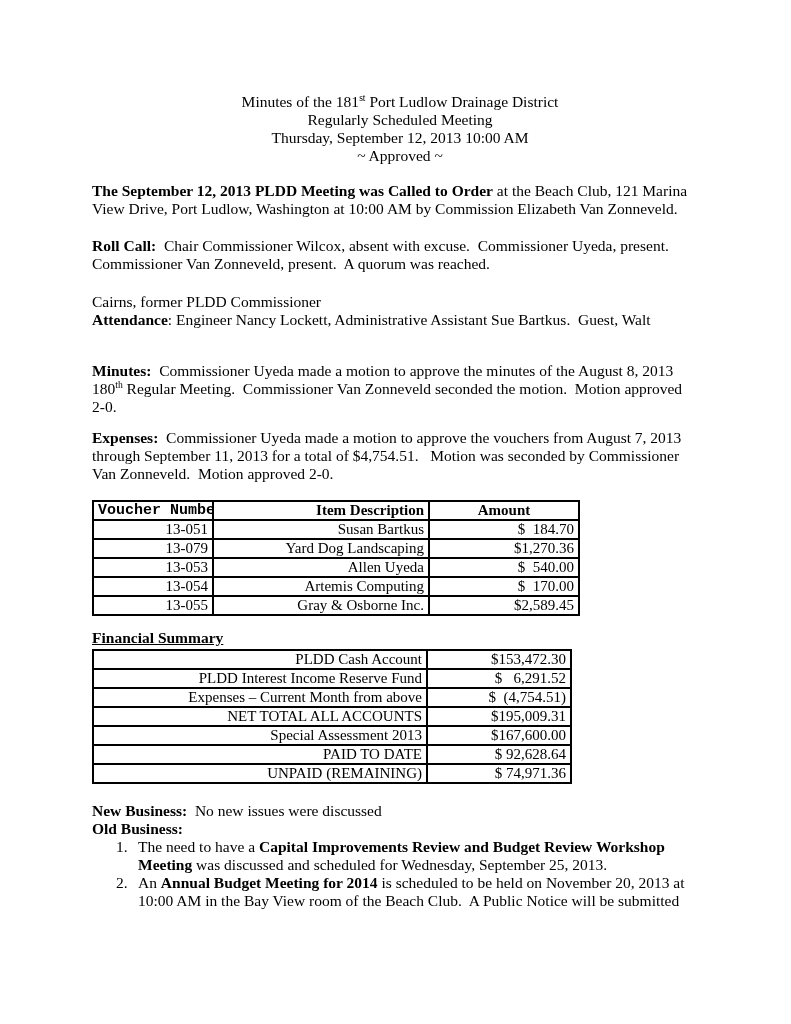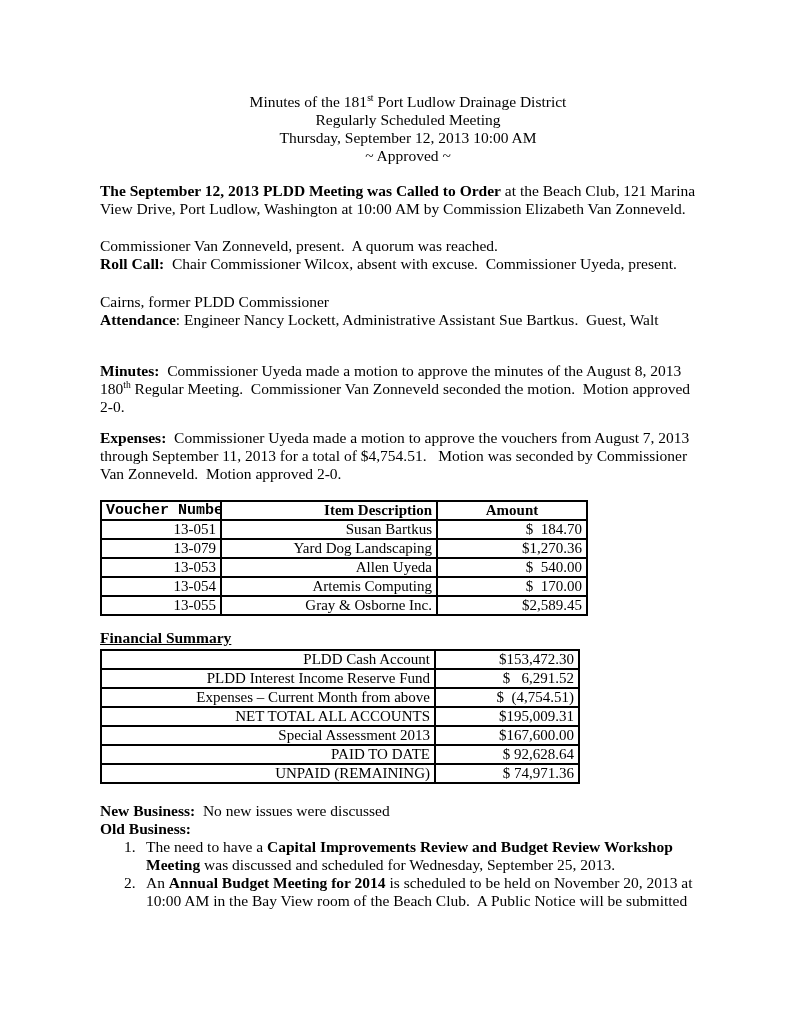--- a/index.html
+++ b/index.html
@@ -10,21 +10,21 @@
     height: 1024px;
     background: #ffffff;
     font-family: "Liberation Serif", serif;
     font-size: 15.5px;
     line-height: 18px;
     color: #000000;
     overflow: hidden;
   }
   .content {
     position: absolute;
-    left: 100px;
+    left: 92px;
     top: 93px;
     width: 616px;
   }
   .line { white-space: pre; }
   .bold { font-weight: bold; }
   .sup { vertical-align: super; font-size: 0.62em; line-height: 0; }
   .title-block { text-align: center; }
   .para-1 { margin-top: 17px; }
   .para-2 { margin-top: 19px; }
   .para-3 { margin-top: 20px; }
@@ -79,22 +79,22 @@
         <div class="line"><span>Thursday, September 12, 2013 10:00 AM</span></div>
         <div class="line"><span>~ Approved ~</span></div>
       </div>
 
     <div class="para-1">
         <div class="line"><span class="bold">The September 12, 2013 PLDD Meeting was Called to Order</span><span> at the Beach Club, 121 Marina</span></div>
         <div class="line"><span>View Drive, Port Ludlow, Washington at 10:00 AM by Commission Elizabeth Van Zonneveld.</span></div>
       </div>
 
     <div class="para-2">
+        <div class="line"><span class="bold">Roll Call:</span><span>  Chair Commissioner Wilcox, absent with excuse.  Commissioner Uyeda, present.</span></div>
         <div class="line"><span>Commissioner Van Zonneveld, present.  A quorum was reached.</span></div>
-        <div class="line"><span class="bold">Roll Call:</span><span>  Chair Commissioner Wilcox, absent with excuse.  Commissioner Uyeda, present.</span></div>
       </div>
 
     <div class="para-3">
         <div class="line"><span>Cairns, former PLDD Commissioner</span></div>
         <div class="line"><span class="bold">Attendance</span><span>: Engineer Nancy Lockett, Administrative Assistant Sue Bartkus.  Guest, Walt</span></div>
       </div>
 
     <div class="para-4">
         <div class="line"><span class="bold">Minutes:</span><span>  Commissioner Uyeda made a motion to approve the minutes of the August 8, 2013</span></div>
         <div class="line"><span>180</span><span class="sup">th</span><span> Regular Meeting.  Commissioner Van Zonneveld seconded the motion.  Motion approved</span></div>

